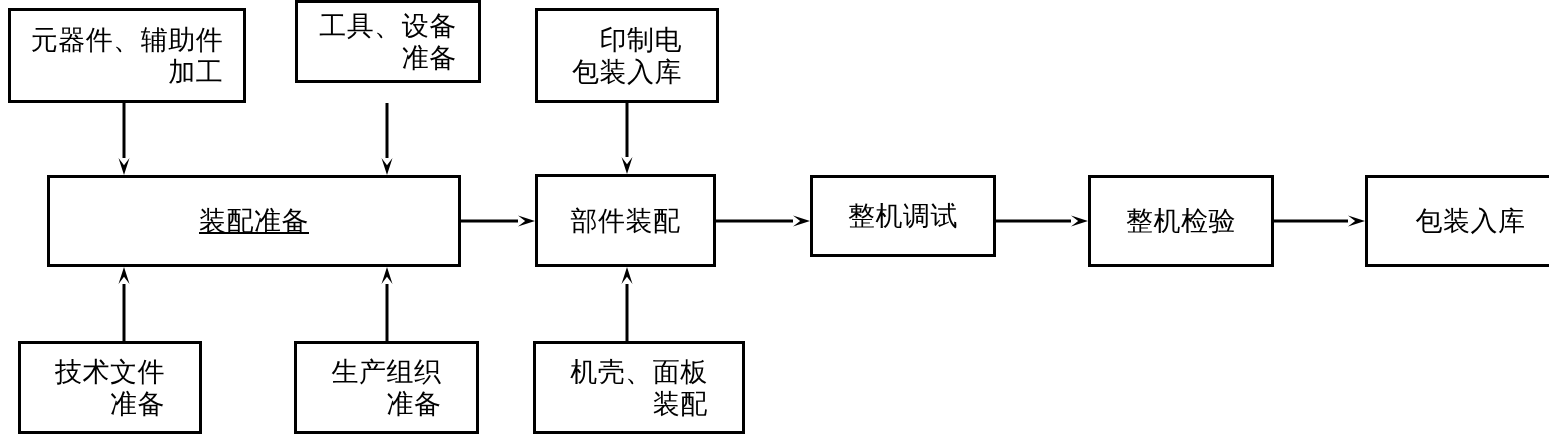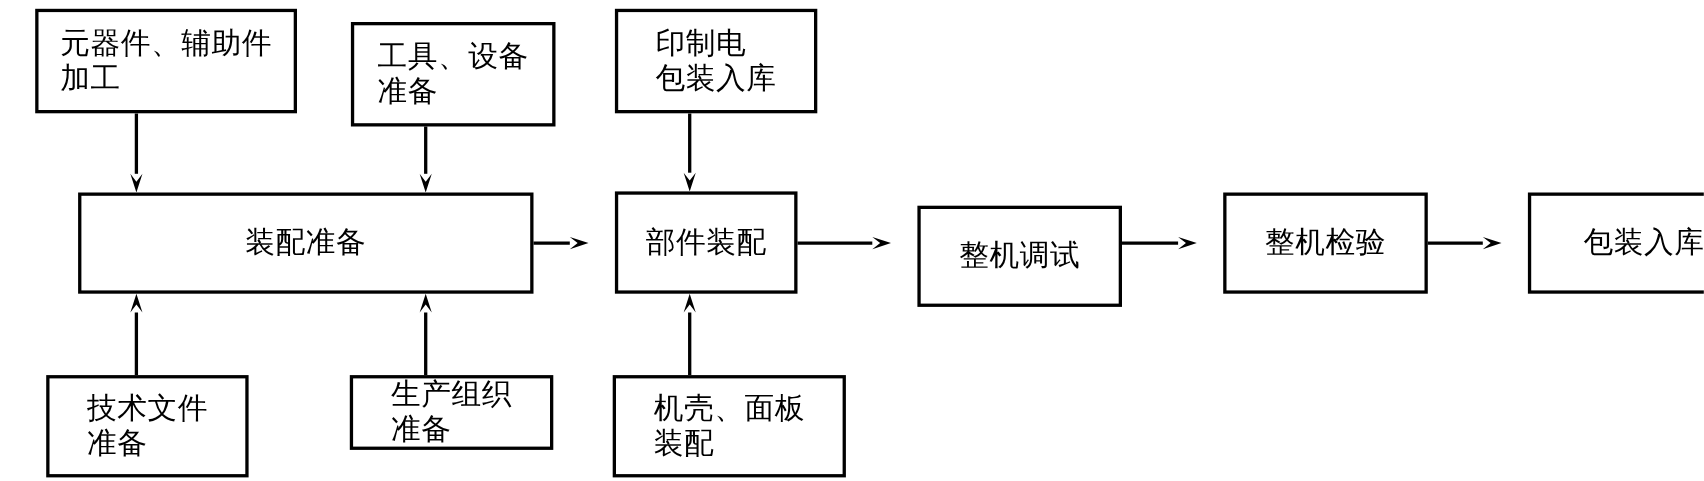--- a/index.html
+++ b/index.html
@@ -17,29 +17,28 @@
     font-family: "DejaVu Serif", "Liberation Serif", serif;
   }
   .node {
     position: absolute;
     box-sizing: border-box;
     border: 3px solid #000000;
     background: #ffffff;
     display: flex;
     align-items: center;
     justify-content: center;
-    text-align: left;
+    text-align: right;
     color: #000000;
     font-family: "DejaVu Serif", "Liberation Serif", serif;
     font-size: 27px;
     line-height: 1.18;
     letter-spacing: 0.5px;
     white-space: pre-line;
     padding: 0 4px;
-    margin-left: 24px;
   }
   .node.two-line {
     font-size: 27px;
   }
   .edges {
     position: absolute;
     left: 0;
     top: 0;
     width: 1549px;
     height: 437px;
@@ -100,29 +99,29 @@
         </g>
         <g>
           <line x1="1273" y1="221" x2="1348" y2="221" class="edge-line" stroke="#000000"></line>
           <path d="M1365,221 L1348,226.5 L1355.14,221 L1348,215.5 Z" fill="#000000"></path>
         </g>
       </g>
   </svg>
   <div id="node-layer">
       <div class="node two-line" style="left: 8px; top: 8px; width: 238px; height: 95px;">元器件、辅助件
 加工</div>
-      <div class="node two-line" style="left: 295px; top: 20px; width: 186px; height: 95px;">工具、设备
+      <div class="node two-line" style="left: 295px; top: 0; width: 186px; height: 83px;">工具、设备
 准备</div>
       <div class="node two-line" style="left: 535px; top: 8px; width: 184px; height: 95px;">印制电
 包装入库</div>
-      <div class="node" style="left: 47px; top: 175px; width: 414px; height: 92px;">装配准备</div>
-      <div class="node" style="left: 535px; top: 174px; width: 166px; height: 93px;">部件装配</div>
-      <div class="node" style="left: 810px; top: 187px; width: 186px; height: 92px;">整机调试</div>
+      <div class="node" style="left: 47px; top: 175px; width: 414px; height: 92px; text-decoration: underline;">装配准备</div>
+      <div class="node" style="left: 535px; top: 174px; width: 181px; height: 93px;">部件装配</div>
+      <div class="node" style="left: 810px; top: 175px; width: 186px; height: 82px;">整机调试</div>
       <div class="node" style="left: 1088px; top: 175px; width: 186px; height: 92px;">整机检验</div>
       <div class="node" style="left: 1365px; top: 175px; width: 211px; height: 92px;">包装入库</div>
       <div class="node two-line" style="left: 18px; top: 341px; width: 184px; height: 93px;">技术文件
 准备</div>
-      <div class="node two-line" style="left: 294px; top: 341px; width: 185px; height: 68px;">生产组织
+      <div class="node two-line" style="left: 294px; top: 341px; width: 185px; height: 93px;">生产组织
 准备</div>
       <div class="node two-line" style="left: 533px; top: 341px; width: 212px; height: 93px;">机壳、面板
 装配</div>
     </div>
 </div>
 
 </body></html>

